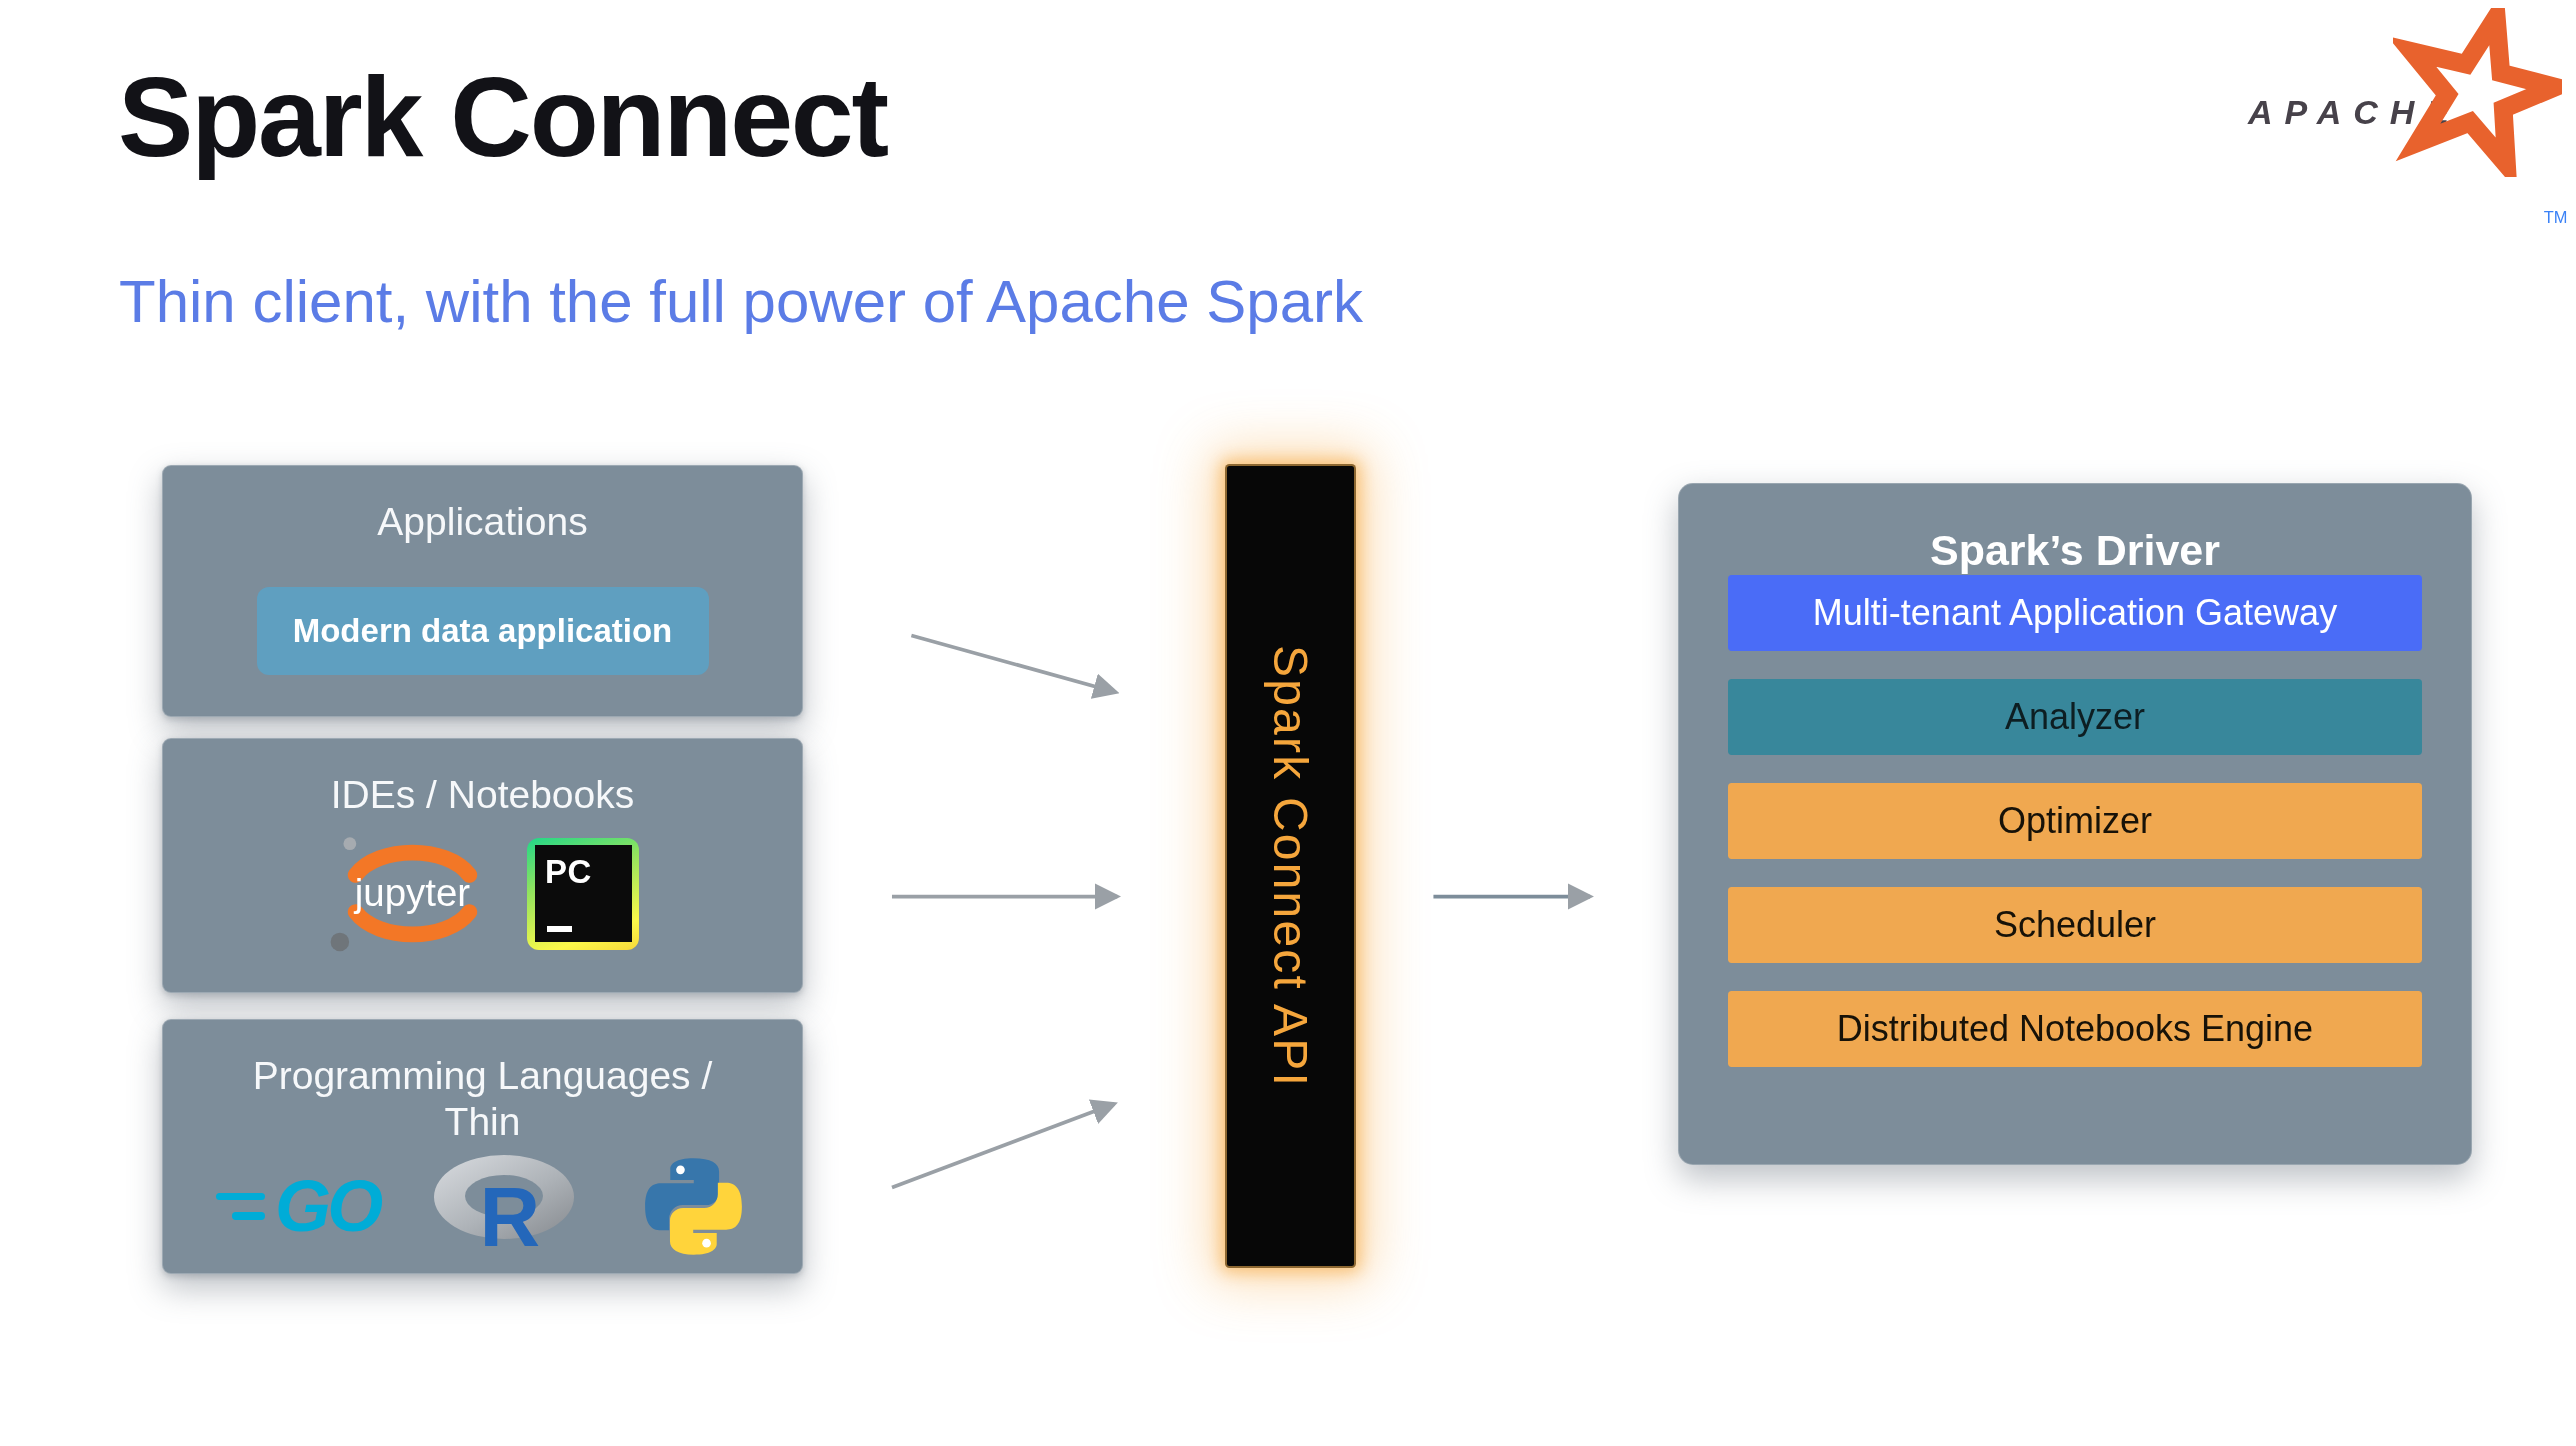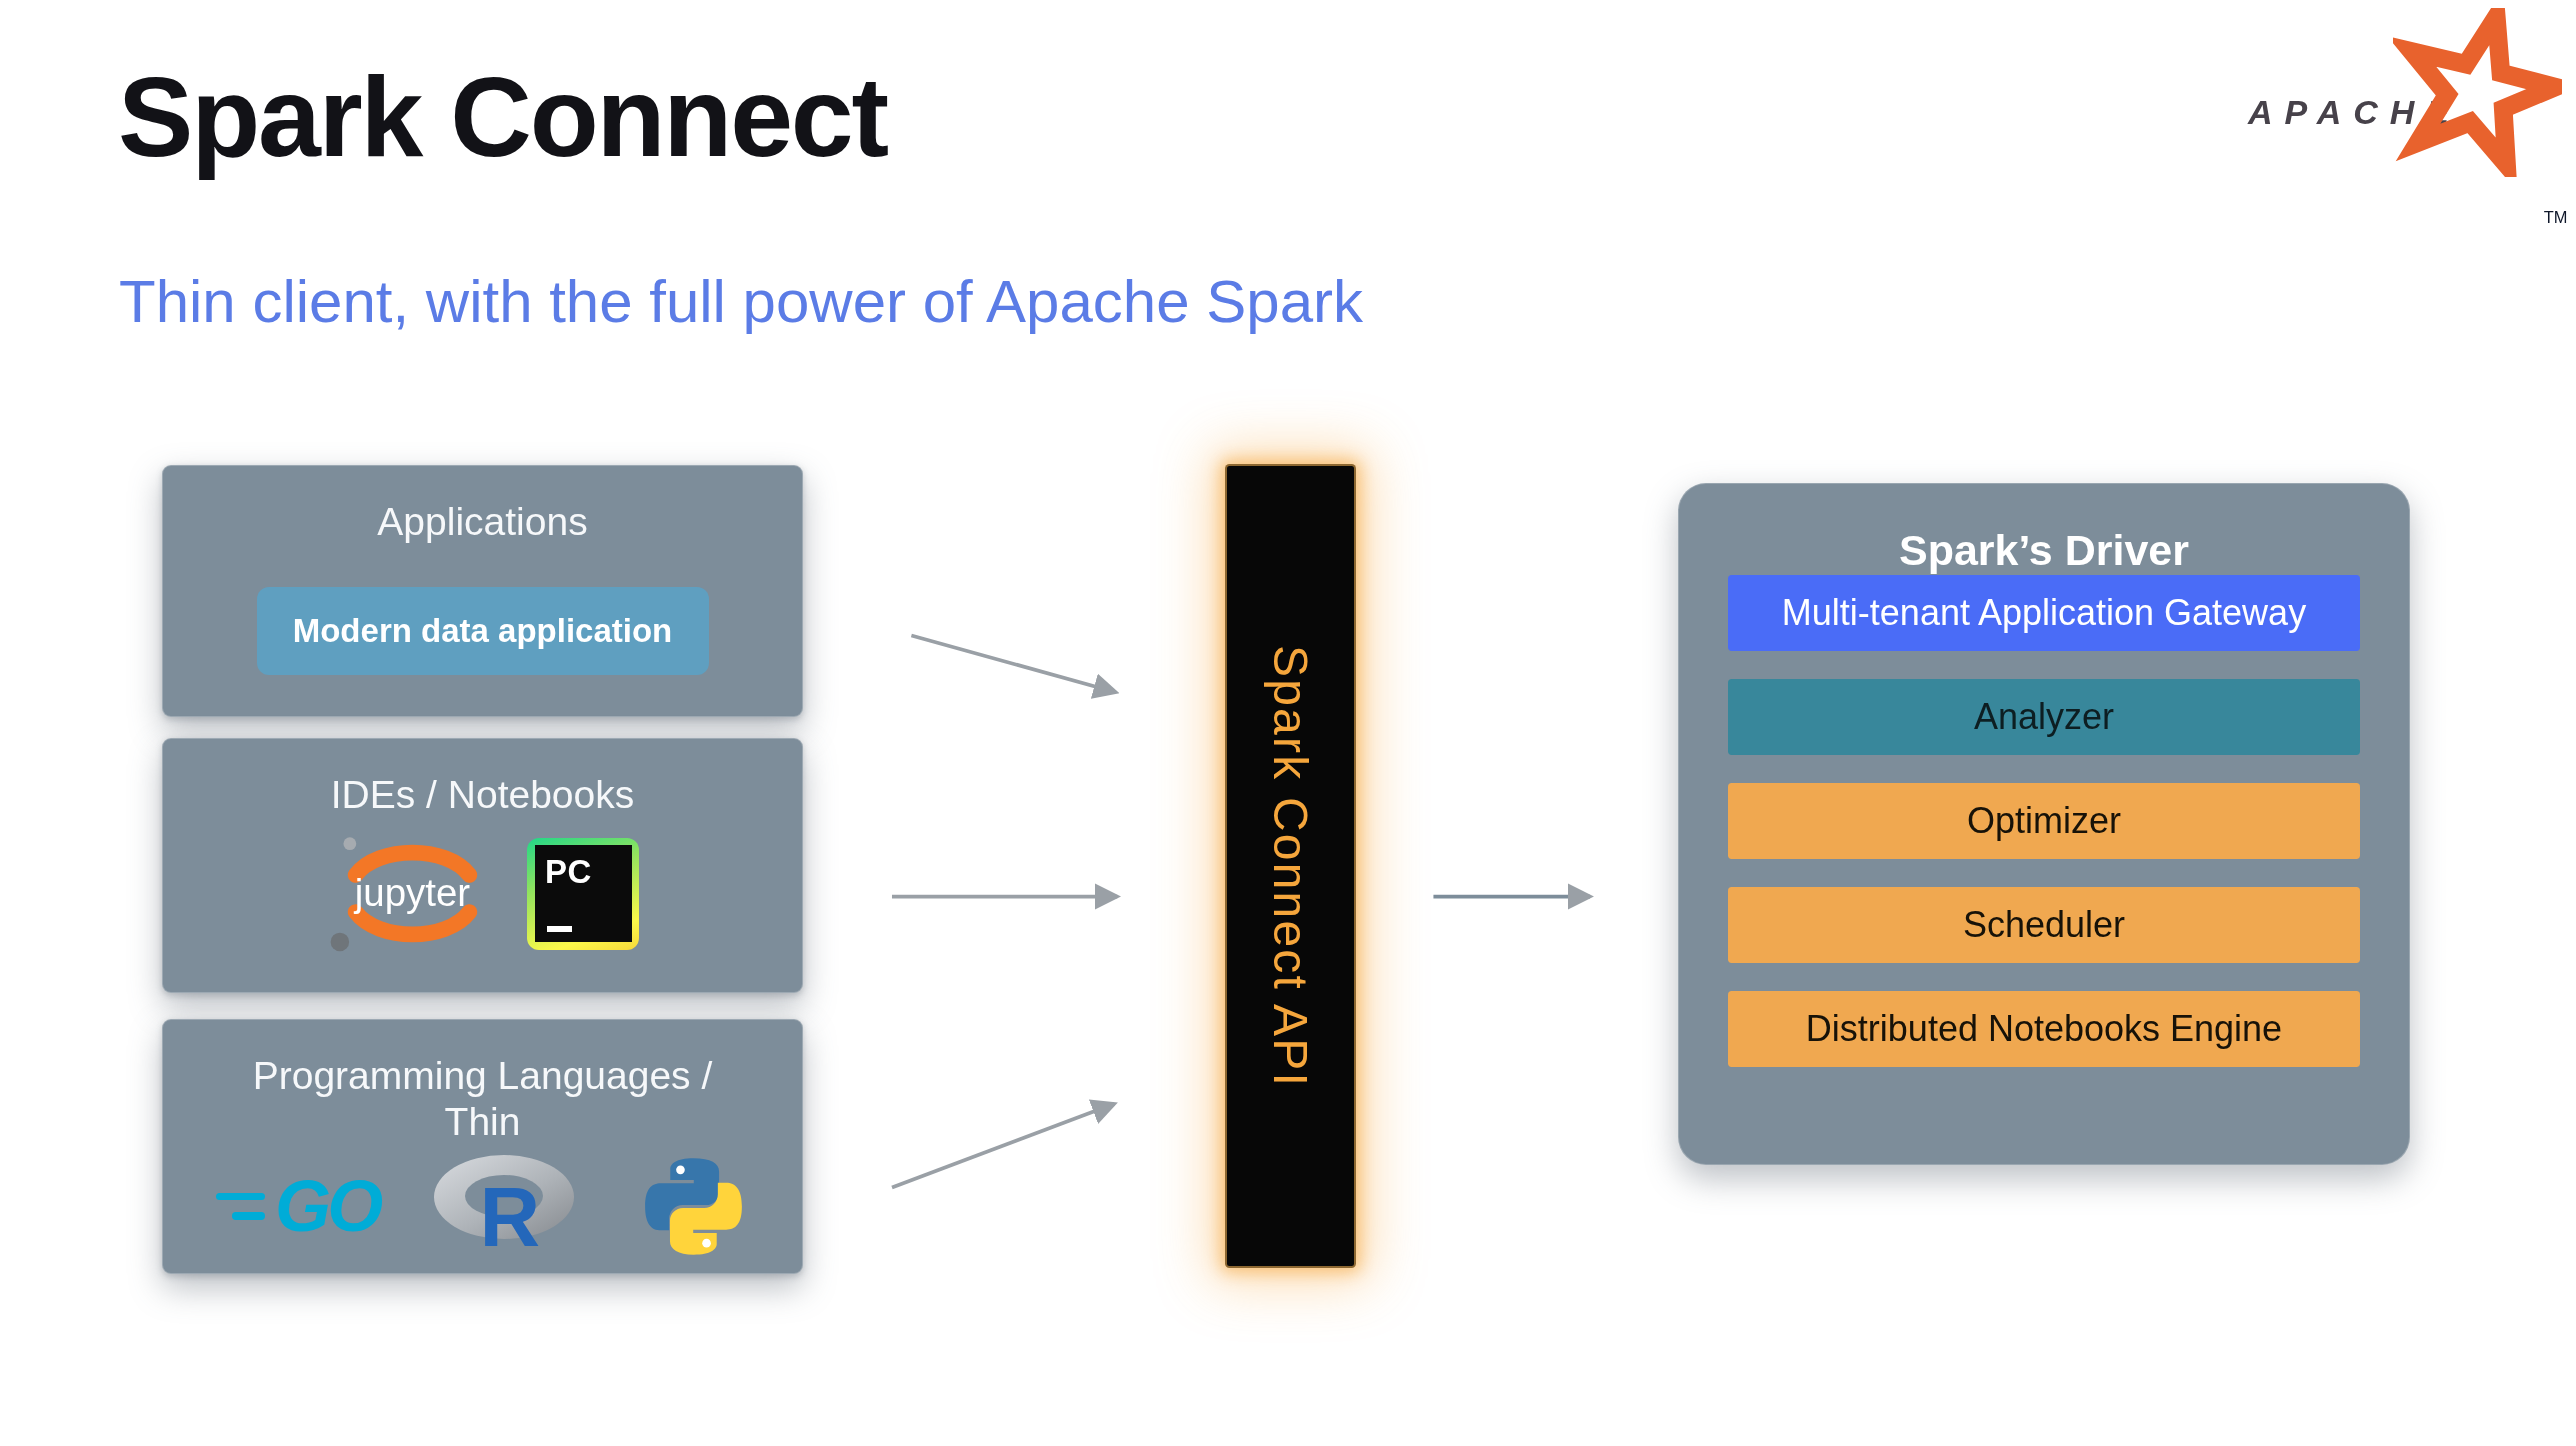--- a/index.html
+++ b/index.html
@@ -10,21 +10,21 @@
 
   
   .title { position:absolute; left:118px; top:52px; font-size:113px; font-weight:700; color:#121217; letter-spacing:-2.2px; }
   .subtitle { position:absolute; left:119px; top:267px; font-size:60px; font-weight:400; color:#5b7ce6; }
 
   
   .logo { position:absolute; left:2130px; top:6px; width:433px; height:246px; }
   .logo-apache { position:absolute; left:118px; top:87px; font-size:34px; font-weight:700; font-style:italic; letter-spacing:12px; color:#47424a; }
   .logo-spark { position:absolute; left:4.5px; top:88px; font-size:136px; font-weight:800; font-style:italic; letter-spacing:-6px; color:#3f3b42; }
   .logo-star { position:absolute; right:1.5px; top:1.5px; }
-  .logo-tm { position:absolute; right:-4.5px; bottom:25px; font-size:16.4px; color:#0f172a; }
+  .logo-tm { position:absolute; right:-4.5px; bottom:25px; font-size:16.4px; color:#3b82f6; }
 
   
   .panel { position:absolute; left:162px; width:641px; background:#7d8d9a; border-radius:9px;
            border:1.5px solid rgba(255,255,255,.25);
            box-shadow:0 13.4px 33px rgba(90,100,112,.40), 0 2.2px 6px rgba(90,100,112,.28); color:#fff; }
   #panel-apps  { top:465px;  height:252px; }
   #panel-ides  { top:738px;  height:255px; }
   #panel-langs { top:1019px; height:255px; }
 
   .panel-title { text-align:center; font-size:39px; font-weight:500; margin-top:33px; color:#f6f8fa; line-height:1.18; }
@@ -67,22 +67,22 @@
   .api-bar { position:absolute; left:1225px; top:464px; width:131px; height:804px; background:#070707;
              border:2.2px solid rgba(250,182,84,.55); border-radius:4.5px;
              display:flex; align-items:center; justify-content:center;
              box-shadow:0 0 54px 15px rgba(246,166,59,.38), 0 0 16.4px 4.5px rgba(246,166,59,.55); }
   .api-label { writing-mode:vertical-rl; font-size:48px; font-weight:500; color:#f5a63c; letter-spacing:2.2px; white-space:nowrap; }
 
   
   .arrows { position:absolute; inset:0; pointer-events:none; }
 
   
-  .driver { position:absolute; left:1678px; top:483px; width:732px; height:682px; background:#7d8d9a;
-            border-radius:28px; border:1.5px solid rgba(255,255,255,.22);
+  .driver { position:absolute; left:1678px; top:483px; width:794px; height:682px; background:#7d8d9a;
+            border-radius:15px; border:1.5px solid rgba(255,255,255,.22);
             box-shadow:0 13.4px 33px rgba(90,100,112,.40); padding:0 49px; }
   .driver-title { text-align:center; font-size:43px; font-weight:600; color:#ffffff; margin-top:42px; }
   .driver-rows { display:flex; flex-direction:column; gap:28px; }
   .drow { height:76px; display:flex; align-items:center; justify-content:center;
           font-size:36px; font-weight:500; border-radius:3.7px; }
   .drow-gateway  { background:#4a6cf7; color:#ffffff; }
   .drow-analyzer { background:#38879b; color:#0d1e22; }
   .drow-orange   { background:#f0a850; color:#171208; }
 </style>
 </head>

